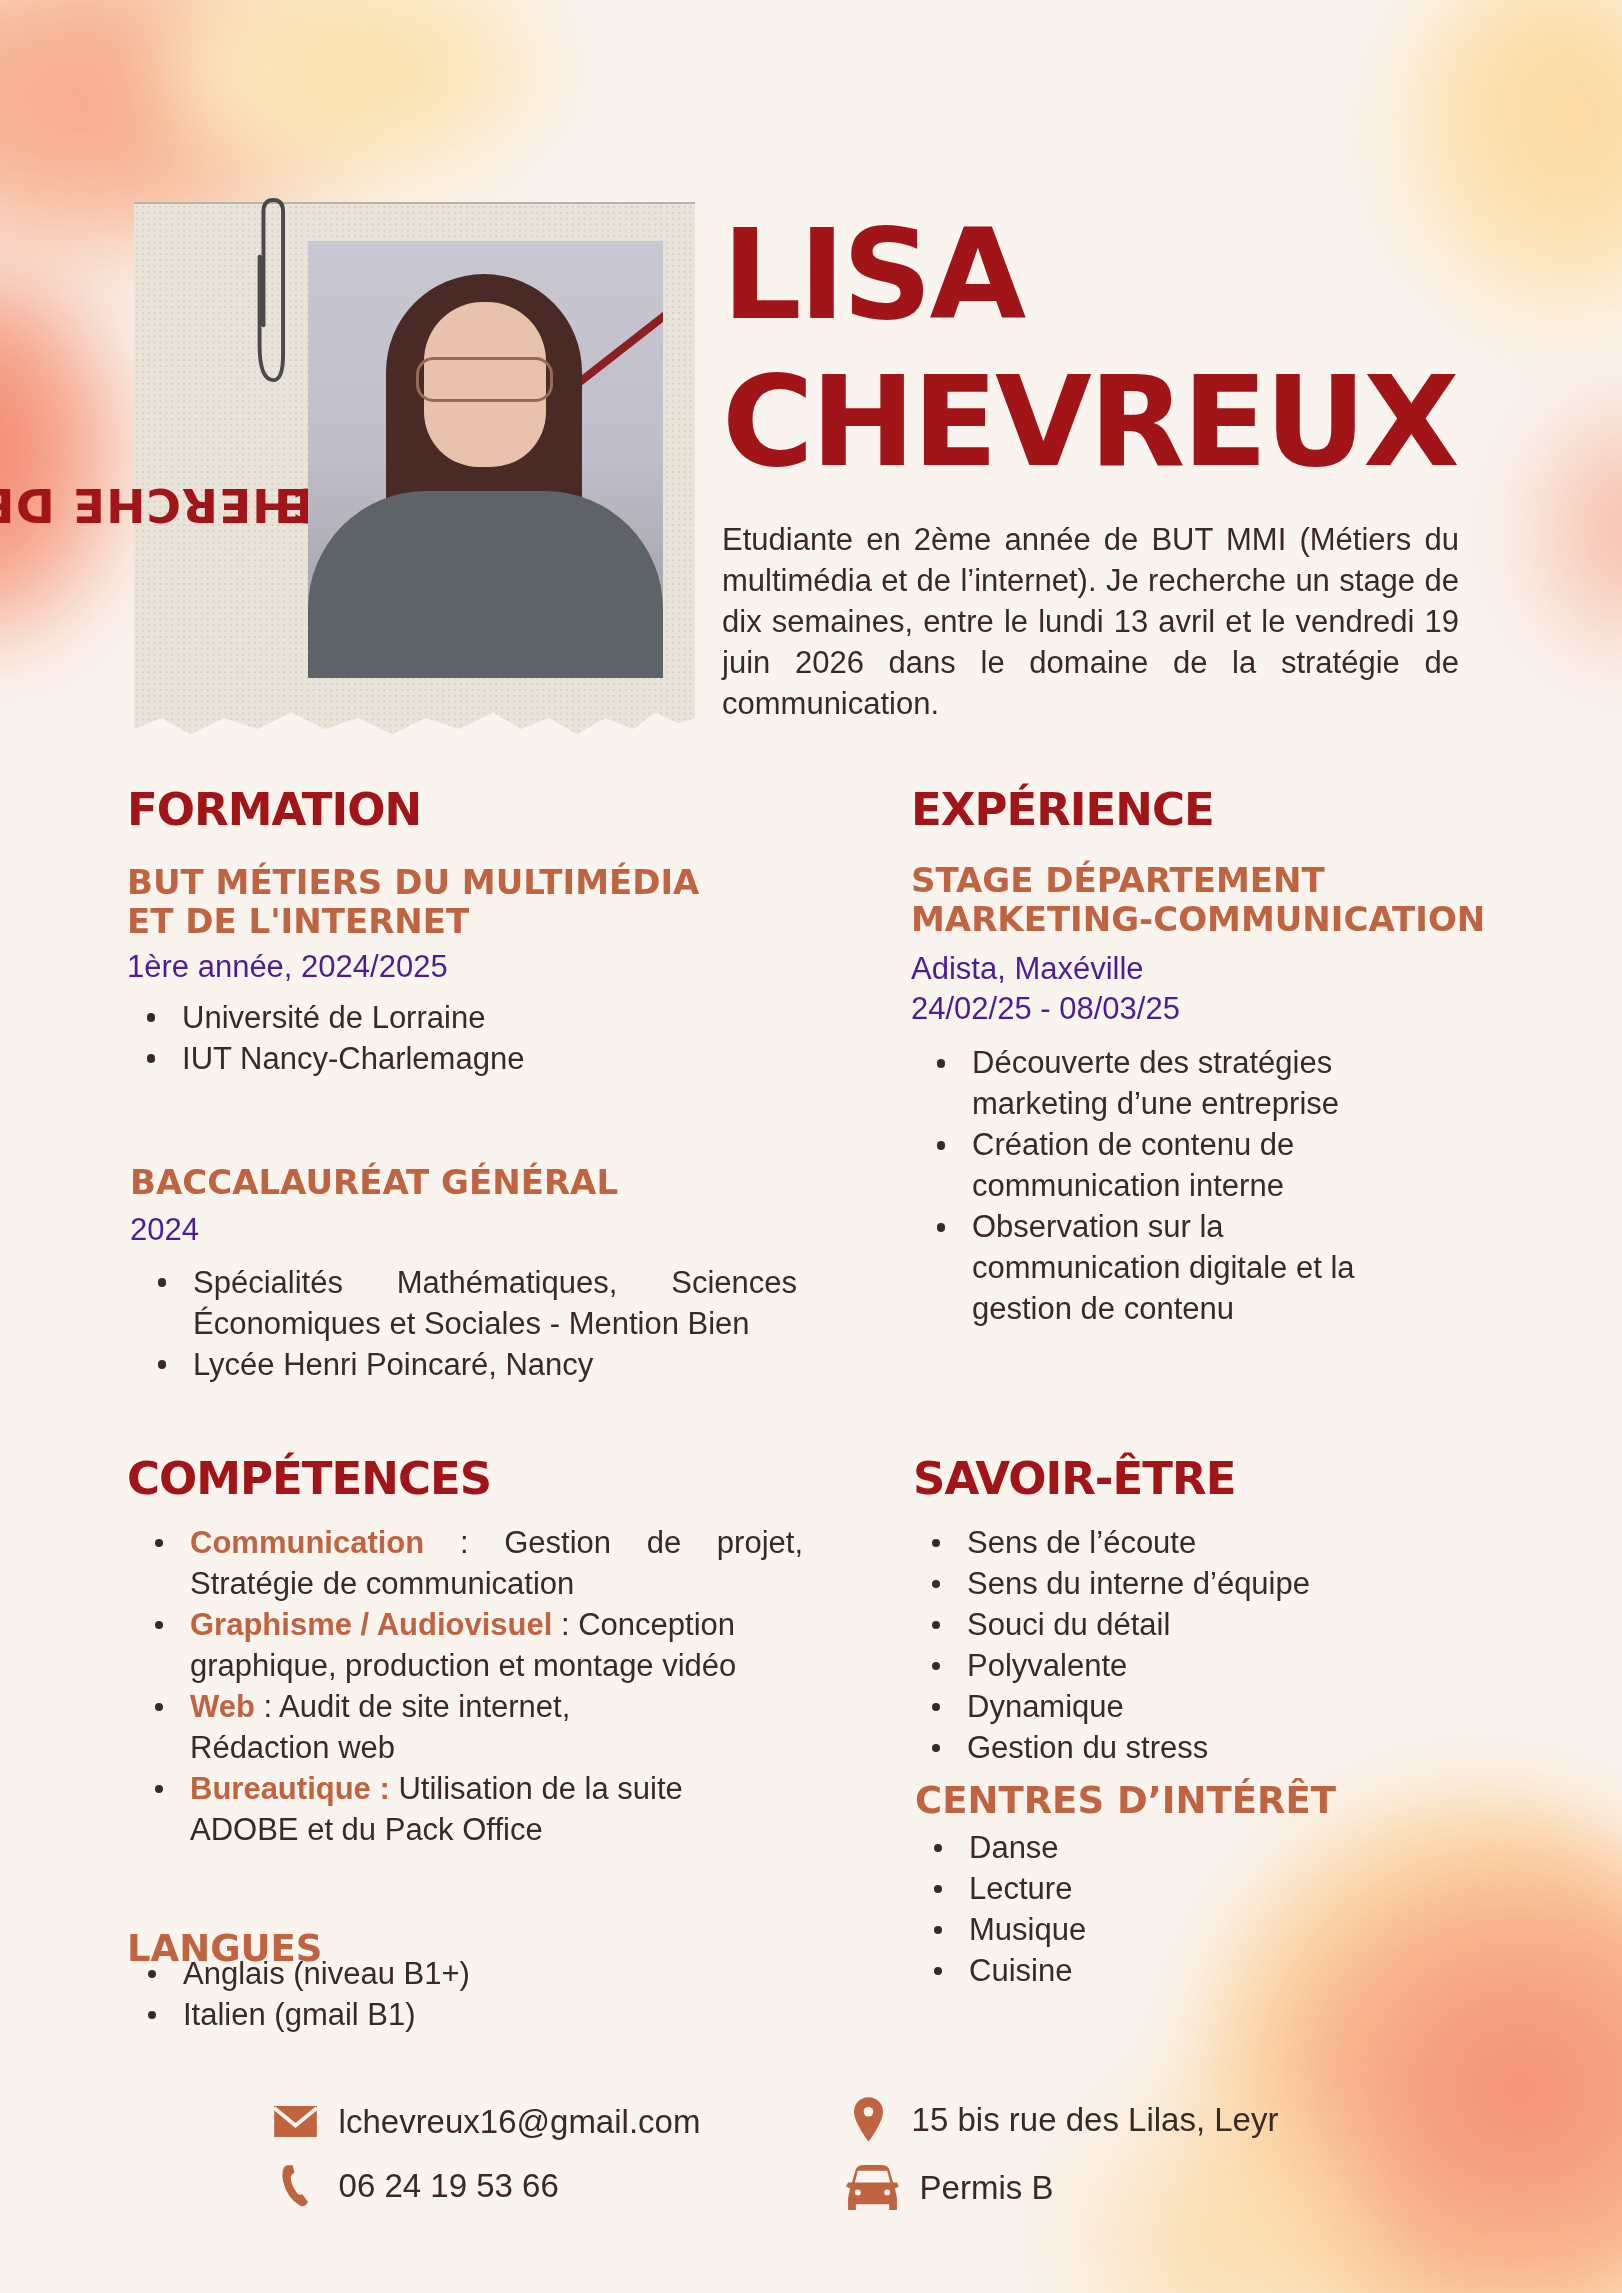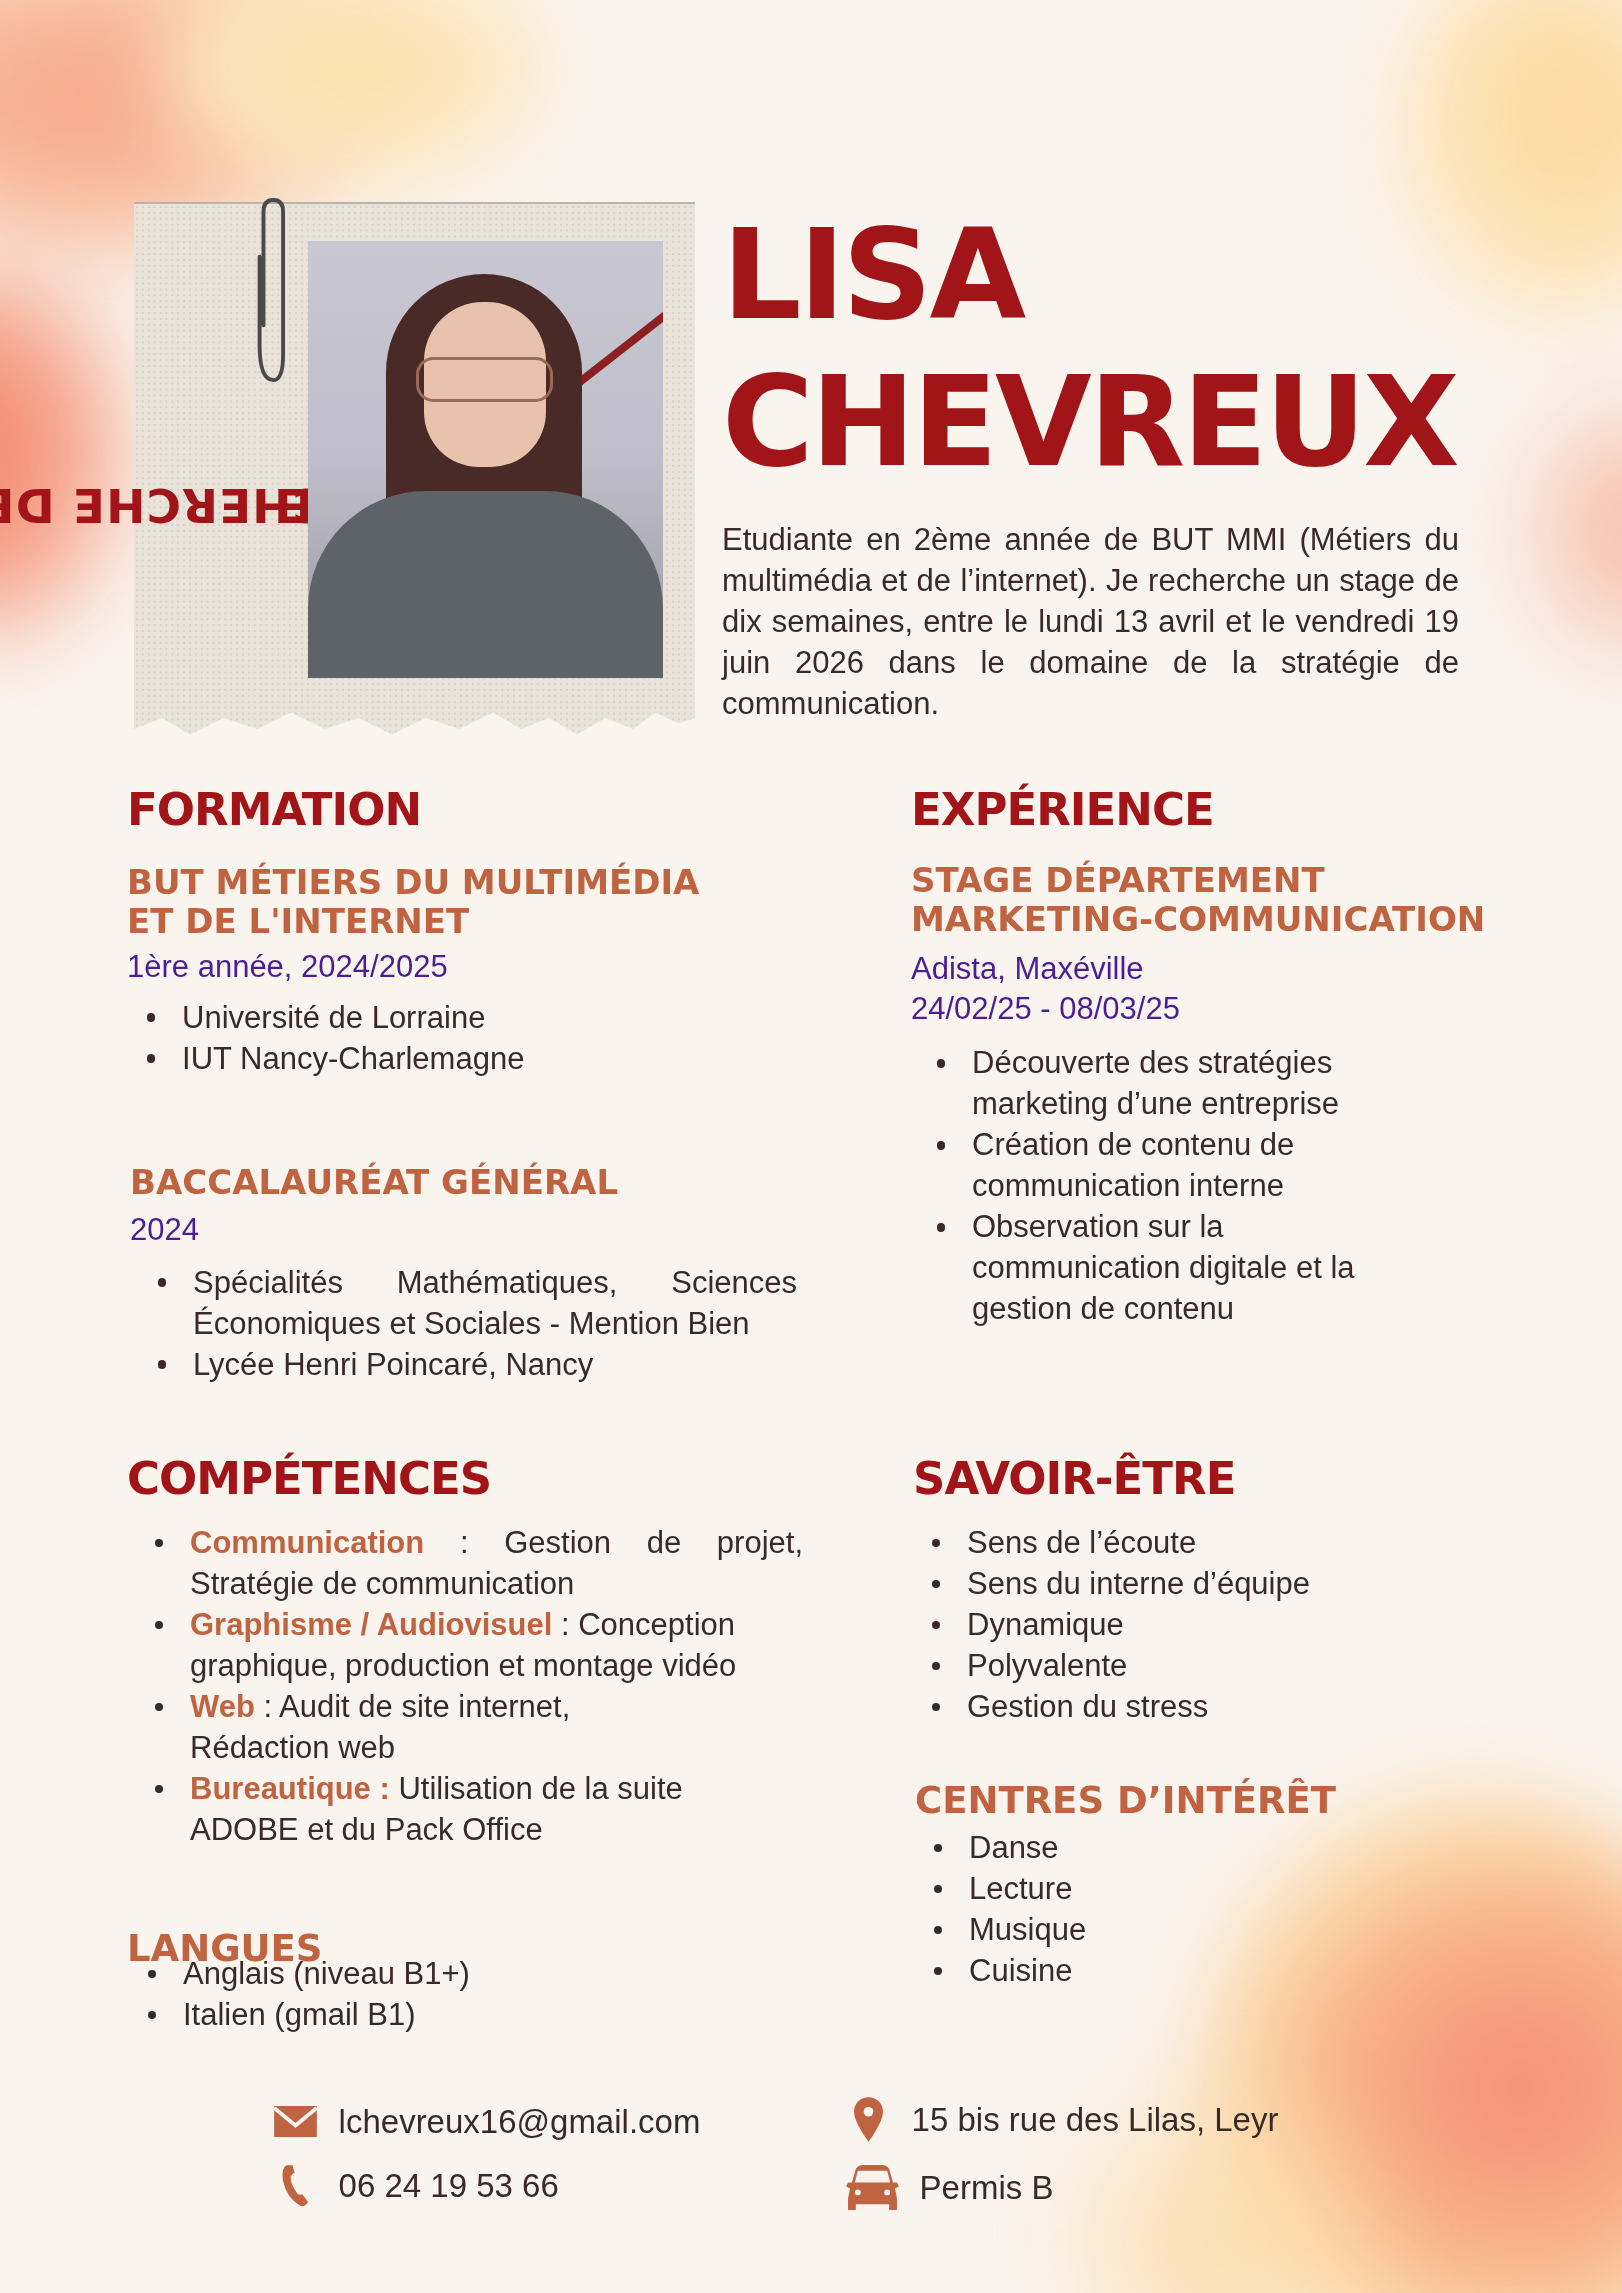--- a/index.html
+++ b/index.html
@@ -172,22 +172,23 @@
 <h3 class="sub block" style="left:127px; top:1897px; font-size:37px; line-height:43px;margin-top:30px;">LANGUES</h3>
 <ul class="bul block" style="left:122px; top:1953px;">
   <li>Anglais (niveau B1+)</li>
   <li>Italien (gmail B1)</li>
 </ul>
 
 <h2 class="section" style="left:913px; top:1451px;">SAVOIR-ÊTRE</h2>
 <ul class="bul block" style="left:906px; top:1522px;">
   <li>Sens de l’écoute</li>
   <li>Sens du interne d’équipe</li>
+  <li>Souci du détail</li>
+  <li>Polyvalente</li>
   <li>Dynamique</li>
-  <li>Polyvalente</li>
   <li>Gestion du stress</li>
 </ul>
 
 <h3 class="sub block" style="left:915px; top:1779px; font-size:37px; line-height:43px;text-align:right;">CENTRES D’INTÉRÊT</h3>
 <ul class="bul block" style="left:908px; top:1827px;">
   <li>Danse</li>
   <li>Lecture</li>
   <li>Musique</li>
   <li>Cuisine</li>
 </ul>

